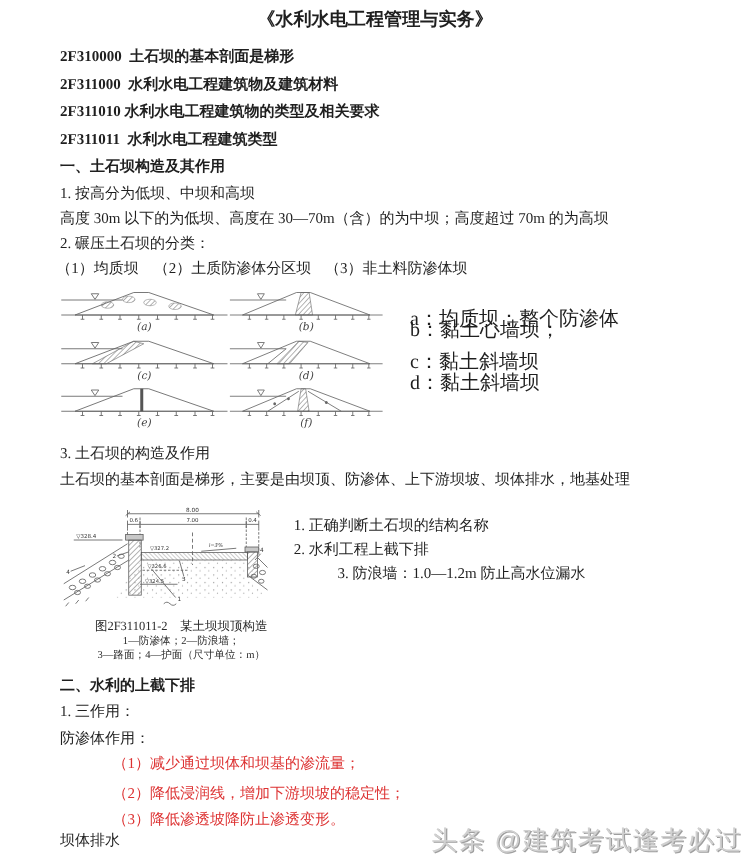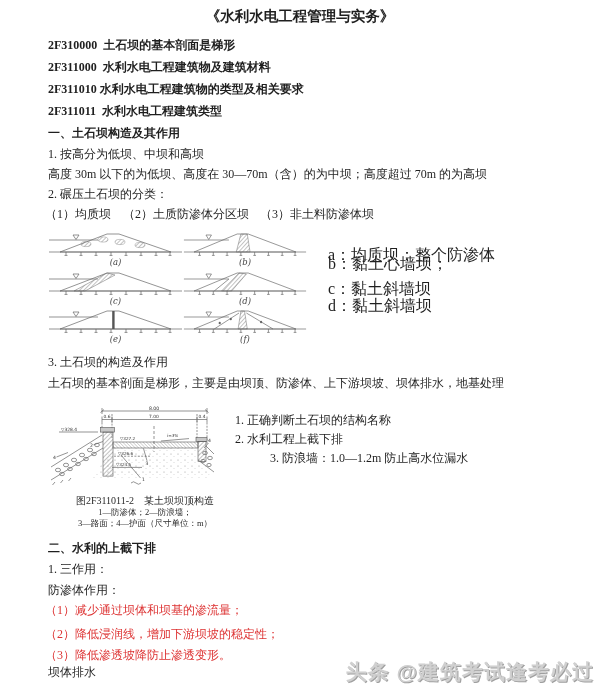--- a/index.html
+++ b/index.html
@@ -3,34 +3,34 @@
 <meta charset="utf-8">
 <style>
   html,body { margin:0; padding:0; background:#ffffff; }
   #page {
     position:relative; width:600px; height:691px; background:#fff;
     font-family:"Liberation Serif", serif; color:var(--text,#1f1f1f);
     overflow:hidden;
   }
   .line { position:absolute; white-space:pre; font-size:12px; line-height:14px; color:var(--text,#1f1f1f); }
   .b { font-weight:bold; }
-  .red { color:var(--red,#dd3232); }
+  .red { color:var(--red,#dd3232);margin-left:45px; }
   #doc-title { top:9px; left:0; width:600px; text-align:center; font-size:14.5px; font-weight:bold; }
   .dam { position:absolute; }
   .dam svg { display:block; }
   .dam-label { text-align:center; font-size:8.5px; font-style:italic; color:#444; margin-top:0px; font-family:"DejaVu Serif", serif; }
   .legend-item { position:absolute; left:328px; white-space:pre; font-size:16px; }
   #crest-figure { position:absolute; left:50px; top:404px; }
   .caption { position:absolute; left:55px; width:180px; text-align:center; color:#2a2a2a; white-space:pre; }
   #caption-1 { top:494px; font-size:10px; }
   #caption-2 { top:507px; font-size:8.5px; }
   #caption-3 { top:518px; font-size:8.5px; }
   .note { position:absolute; left:235px; white-space:pre; font-size:12px; }
   #watermark {
-    position:absolute; right:6px; bottom:5px; font-size:21px; font-weight:bold;
+    position:absolute; right:6px; bottom:5px; font-size:21px; font-weight:normal;
     font-family:"Liberation Sans", sans-serif; color:var(--watermark,#cfcfcf);
     text-shadow:1px 1px 0 #9f9f9f, -1px -1px 0 #ffffff; letter-spacing:1px;margin-left:13px;
   }
   svg .s { stroke:#666; stroke-width:0.7; fill:none; }
   svg text { font-family:"DejaVu Sans", sans-serif; fill:#333; }
 </style>
 </head>
 <body>
 
 <div id="page">

